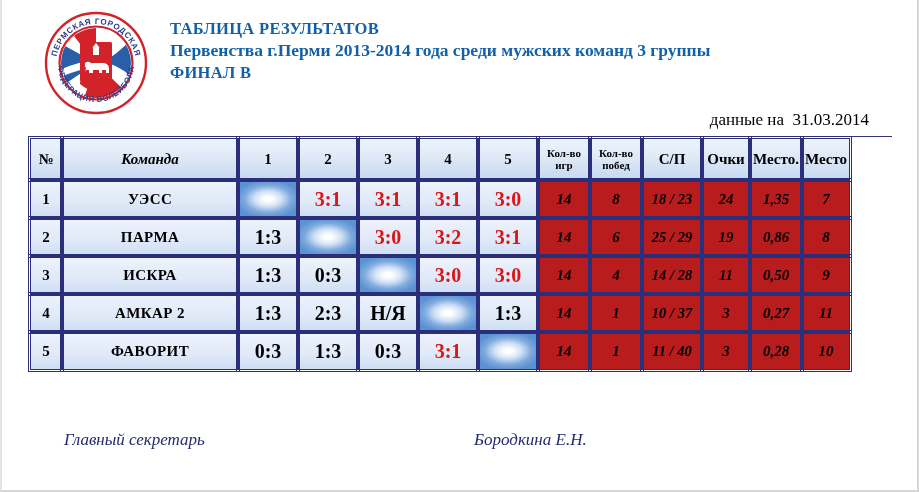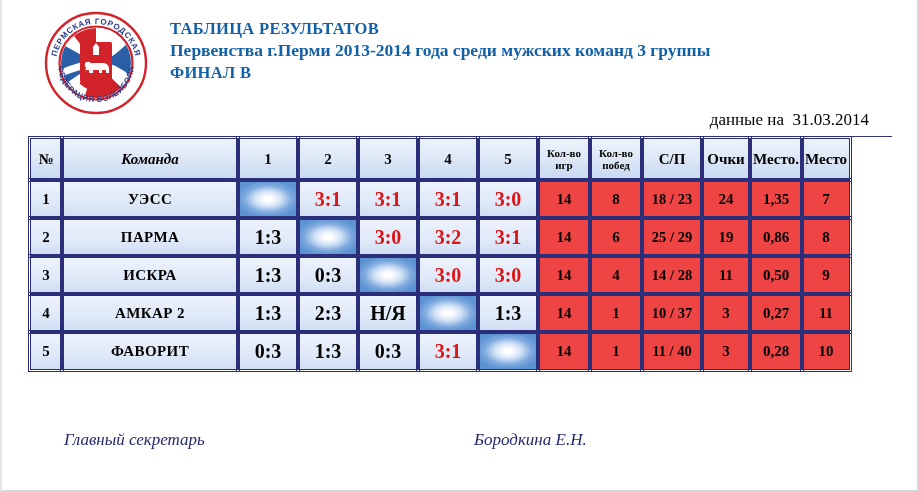--- a/index.html
+++ b/index.html
@@ -70,21 +70,21 @@
     background:linear-gradient(to bottom,#eef4fc 0%,#dbe6f6 55%,#c7d8f0 100%);
     font-size:15px;
   }
   thead th.two{
     font-size:11px;line-height:1.12;
   }
   tbody td{height:38px;}
   td.cellpale{
     background:linear-gradient(to bottom,#edf3fc 0%,#dfe9f8 60%,#cfdef3 100%);
   }
-  td.cellwhite{background:#ef4444;}
+  td.cellwhite{background:#b91c1c;font-style:italic;}
   td.diag{
     background:radial-gradient(ellipse 56% 52% at 50% 50%,
       #ffffff 0%, #ffffff 12%, #cfe0f5 42%, #7faade 72%, #5b93d2 100%);
   }
   td.num{width:32px;font-size:15px;}
   td.team{width:176px;font-size:15px;letter-spacing:.4px;}
   td.sc{width:60px;font-size:20px;}
   td.win{color:#dc1414;}
   td.lose{color:#000;}
   td.games{width:52px;}

